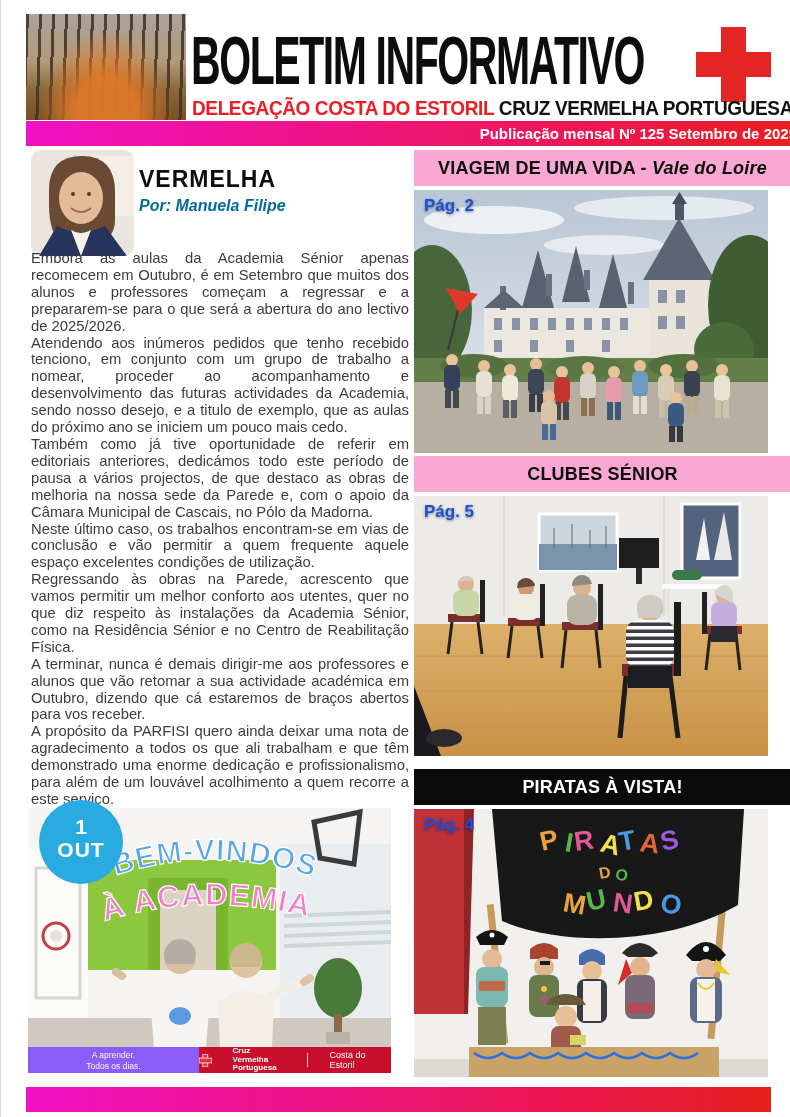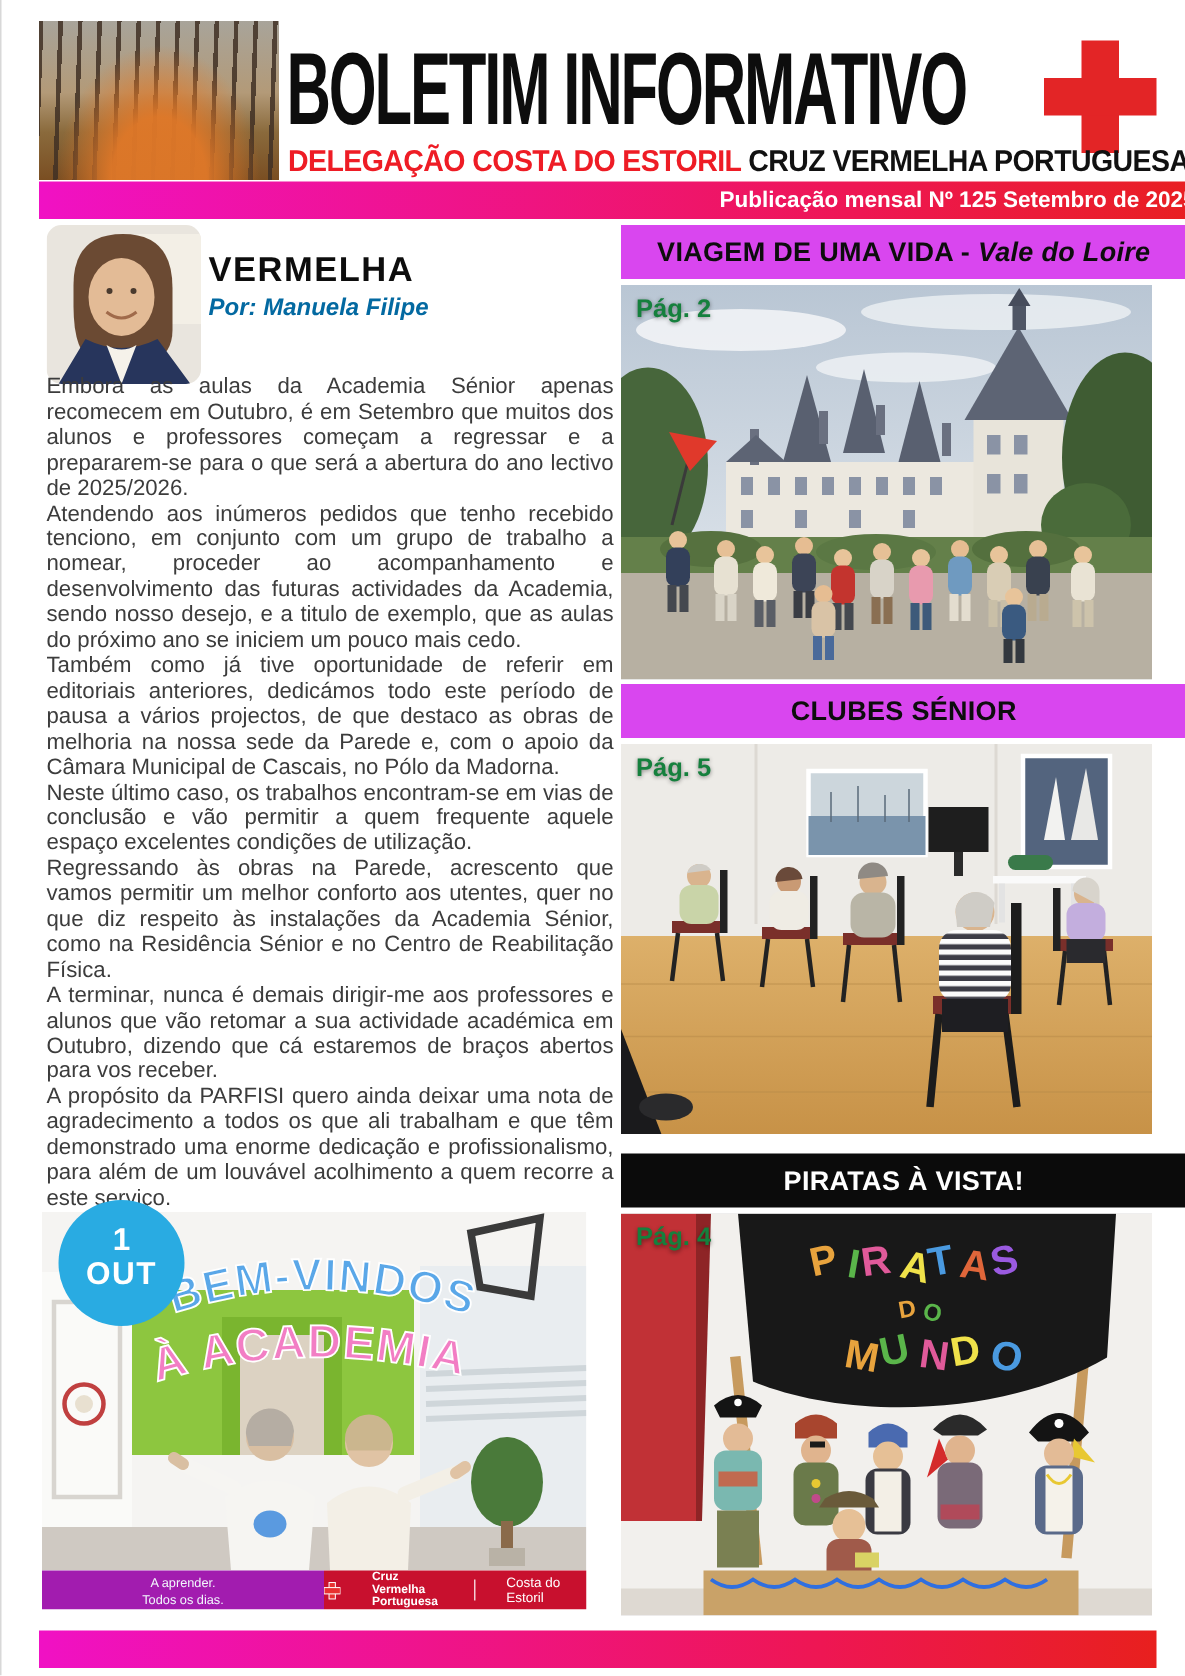--- a/index.html
+++ b/index.html
@@ -25,31 +25,31 @@
     color:#fff;font-size:15px;font-weight:700;text-align:right;line-height:25px;padding-right:11px;box-sizing:border-box;}
 
   
   .ed-photo{left:30px;top:150px;width:103px;height:106px;border-radius:10px;overflow:hidden;}
   .ed-heading{left:138px;top:166px;font-size:23px;font-weight:800;letter-spacing:1px;color:#0d0d0d;}
   .ed-byline{left:138px;top:197px;font-size:16px;font-weight:700;font-style:italic;color:#0369a1;}
   .ed-body{left:30px;top:250px;width:378px;color:#3c3c3c;font-size:14.8px;line-height:16.9px;text-align:justify;}
   .ed-body p{margin:0;}
 
   
-  .sec-header{left:413px;width:377px;height:36px;background:#d946ef;color:#0d0d0d;
+  .sec-header{left:413px;width:377px;height:36px;background:#f9a8d4;color:#0d0d0d;
     font-size:18px;font-weight:800;text-align:center;line-height:36px;letter-spacing:.2px;white-space:nowrap;}
   .sec-header.dark{background:#0b0b0b;color:#fff;}
   .photo{left:413px;width:354px;overflow:hidden;background:#ddd;}
-  .pag{position:absolute;left:10px;top:6px;color:#15803d;font-weight:700;font-size:17px;
+  .pag{position:absolute;left:10px;top:6px;color:#1d4ed8;font-weight:700;font-size:17px;
     text-shadow:0 1px 3px rgba(0,0,0,.45);z-index:3;}
 
   
   .academia{left:27px;top:808px;width:363px;height:265px;overflow:hidden;}
   .cap-row{position:absolute;left:0;bottom:0;width:100%;height:26px;display:flex;}
-  .cap-blue{width:188px;background:#a21caf;color:#f2f8fd;font-size:8.5px;line-height:10.5px;
+  .cap-blue{width:171px;background:#8b5cf6;color:#f2f8fd;font-size:8.5px;line-height:10.5px;
     text-align:center;padding-top:3px;box-sizing:border-box;}
   .cap-red{flex:1;background:#c8102e;color:#ffffff;display:flex;align-items:center;justify-content:center;gap:21px;}
   .cap-red .lg1{font-size:8px;font-weight:700;line-height:8.5px;text-align:left;}
   .cap-red .sep{width:1px;height:14px;background:rgba(255,255,255,.8);}
   .cap-red .lg2{font-size:9px;}
 
   .badge{left:38px;top:800px;width:84px;height:84px;border-radius:50%;background:#29abe2;z-index:6;
     color:#fff;text-align:center;font-weight:800;}
   .badge .d{font-size:21px;margin-top:16px;line-height:22px;}
   .badge .m{font-size:21px;line-height:24px;letter-spacing:1px;}

